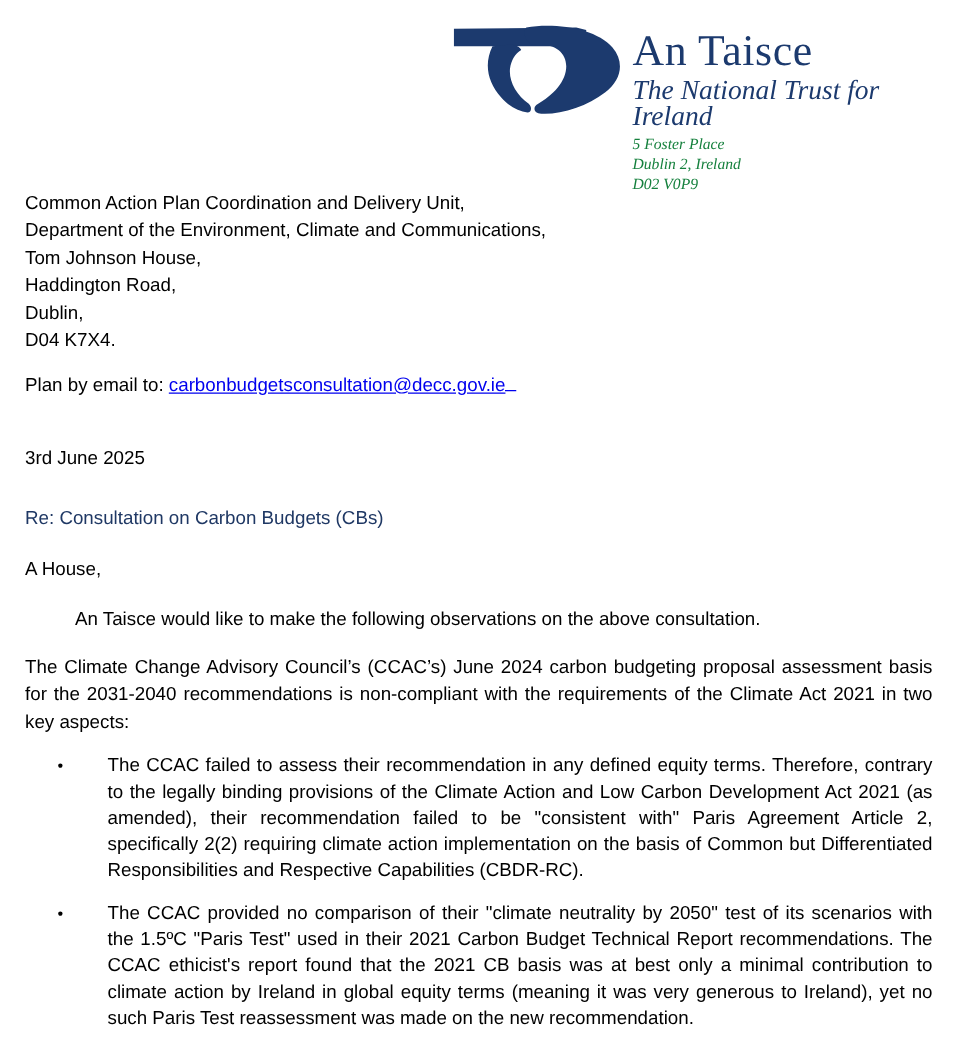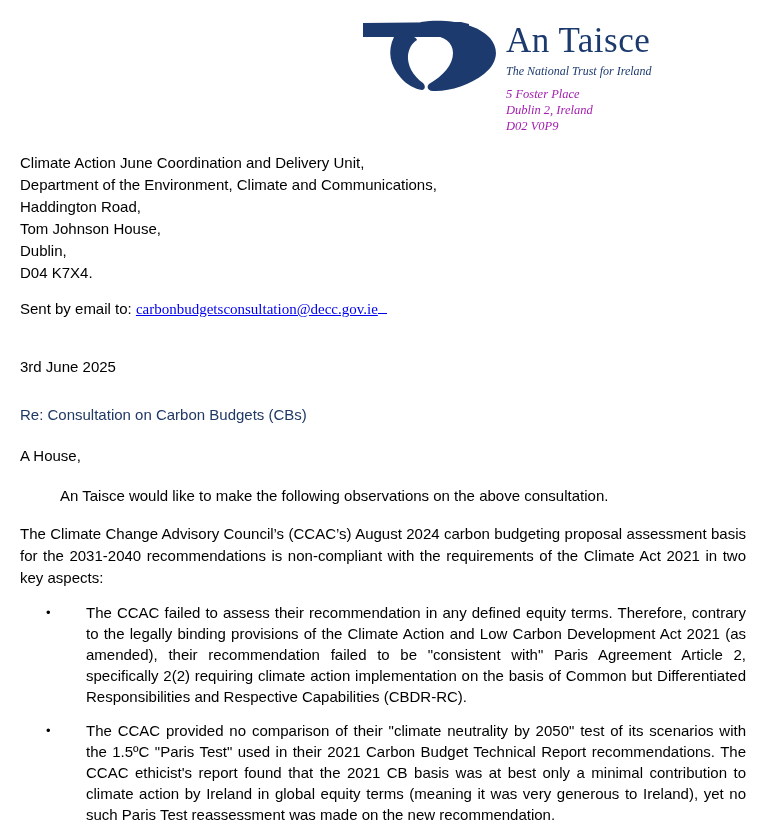--- a/index.html
+++ b/index.html
@@ -12,33 +12,33 @@
 
   
   .header{position:relative;height:146px;}
   .logo{position:absolute;left:363px;top:18px;width:134px;height:76px;}
   .brand{position:absolute;left:506px;top:22px;width:250px;}
   .brand-name{
     font-family:"Liberation Serif",serif;font-size:35px;line-height:38px;
     color:#1c3a6e;letter-spacing:.5px;
   }
   .brand-tagline{
-    font-family:"Liberation Serif",serif;font-style:italic;font-size:12px;
+    font-family:"Liberation Serif",serif;font-style:italic;font-size:22px;
     line-height:21px;color:#1c3a6e;margin-top:1px;
   }
   .brand-addr{
     font-family:"Liberation Serif",serif;font-style:italic;font-size:12.5px;
-    line-height:16px;color:#a21caf;margin-top:4px;
+    line-height:16px;color:#15803d;margin-top:4px;
   }
 
   
   .content{padding:0 20px;}
   .recipient{margin-top:6px;line-height:22px;}
   .email-line{margin-top:14px;line-height:22px;}
-  .email-link{color:#0000ee;text-decoration:underline;cursor:pointer;font-family:Liberation Serif, serif;}
+  .email-link{color:#0000ee;text-decoration:underline;cursor:pointer;}
   .link-tail{display:inline-block;width:9px;border-bottom:1px solid #0000ee;height:14px;vertical-align:baseline;}
   .date-line{margin-top:36px;line-height:22px;}
   .subject{margin-top:26px;font-weight:normal;color:#1f3864;line-height:22px;}
   .salutation{margin-top:19px;line-height:22px;}
   .intro{margin-top:18px;line-height:22px;margin-left:40px;}
   .para{margin-top:16px;line-height:22px;text-align:justify;}
   .bullets{margin-top:13px;}
   .bullet{display:flex;line-height:21px;}
   .bullet + .bullet{margin-top:13px;}
   .bullet .mark{flex:0 0 55px;padding-left:26px;box-sizing:border-box;font-size:13px;}
@@ -78,41 +78,41 @@
         <div>5 Foster Place</div>
         <div>Dublin 2, Ireland</div>
         <div>D02 V0P9</div>
       </div>
     </div>
   </div>
 
   <div class="content">
 
     <div class="recipient">
-      <div>Climate Action June Coordination and Delivery Unit,</div>
+      <div>Common Action Plan Coordination and Delivery Unit,</div>
       <div>Department of the Environment, Climate and Communications,</div>
+      <div>Tom Johnson House,</div>
       <div>Haddington Road,</div>
-      <div>Tom Johnson House,</div>
       <div>Dublin,</div>
       <div>D04 K7X4.</div>
     </div>
 
     <div class="email-line">
-      <span>Sent by email to: </span><a class="email-link" href="#">carbonbudgetsconsultation@decc.gov.ie</a><span class="link-tail"></span>
+      <span>Plan by email to: </span><a class="email-link" href="#">carbonbudgetsconsultation@decc.gov.ie</a><span class="link-tail"></span>
     </div>
 
     <div class="date-line">3rd June 2025</div>
 
     <div class="subject">Re: Consultation on Carbon Budgets (CBs)</div>
 
     <div class="salutation">A House,</div>
 
     <div class="intro">An Taisce would like to make the following observations on the above consultation.</div>
 
-    <div class="para">The Climate Change Advisory Council’s (CCAC’s) August 2024 carbon budgeting proposal assessment basis for the 2031-2040 recommendations is non-compliant with the requirements of the Climate Act 2021 in two key aspects:</div>
+    <div class="para">The Climate Change Advisory Council’s (CCAC’s) June 2024 carbon budgeting proposal assessment basis for the 2031-2040 recommendations is non-compliant with the requirements of the Climate Act 2021 in two key aspects:</div>
 
     <div class="bullets">
       <div class="bullet">
         <span class="mark">•</span>
         <span class="txt">The CCAC failed to assess their recommendation in any defined equity terms. Therefore, contrary to the legally binding provisions of the Climate Action and Low Carbon Development Act 2021 (as amended), their recommendation failed to be "consistent with" Paris Agreement Article 2, specifically 2(2) requiring climate action implementation on the basis of Common but Differentiated Responsibilities and Respective Capabilities (CBDR-RC).</span>
       </div>
       <div class="bullet">
         <span class="mark">•</span>
         <span class="txt">The CCAC provided no comparison of their "climate neutrality by 2050" test of its scenarios with the 1.5ºC "Paris Test" used in their 2021 Carbon Budget Technical Report recommendations.  The CCAC ethicist's report found that the 2021 CB basis was at best only a minimal contribution to climate action by Ireland in global equity terms (meaning it was very generous to Ireland), yet no such Paris Test reassessment was made on the new recommendation.</span>
       </div>

